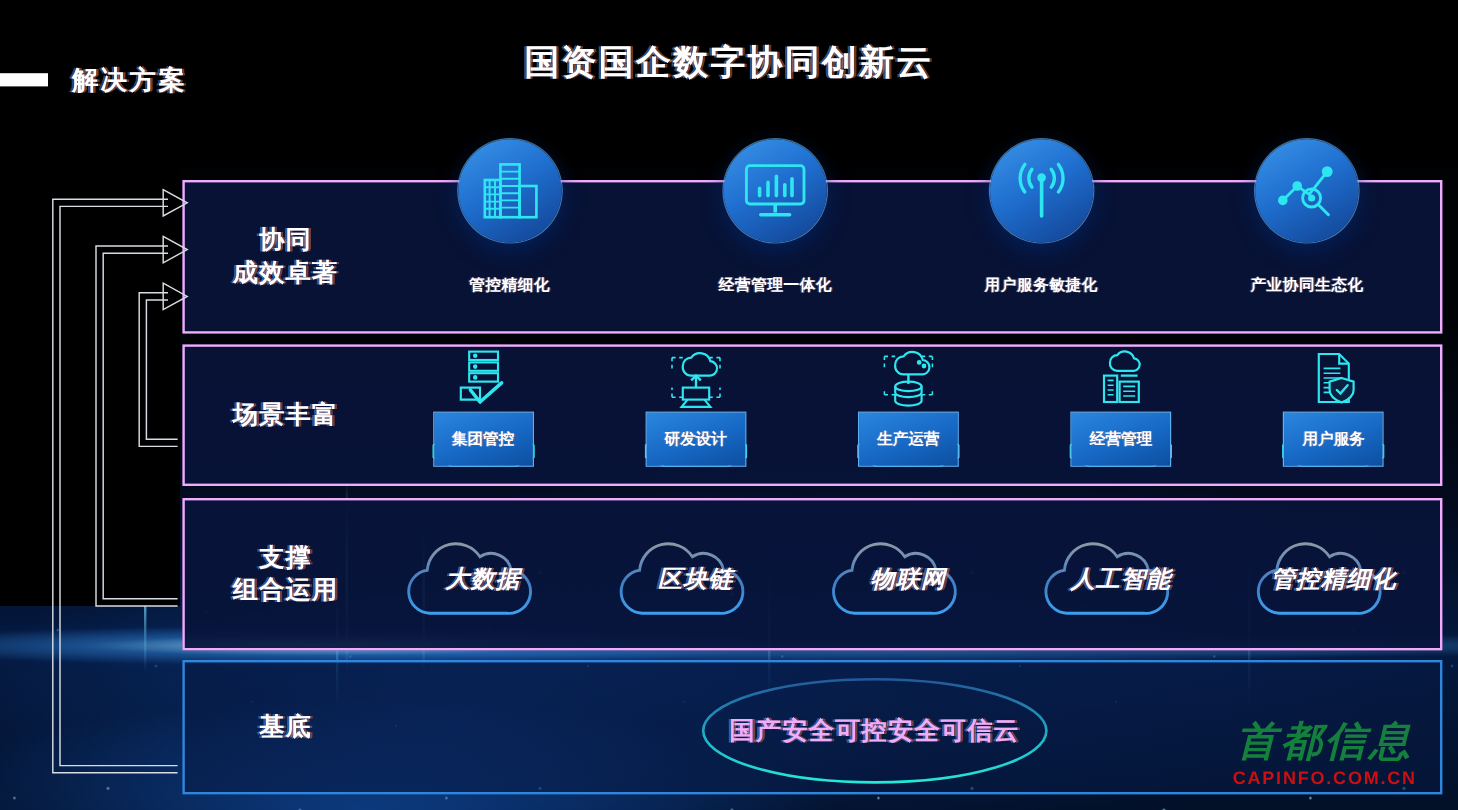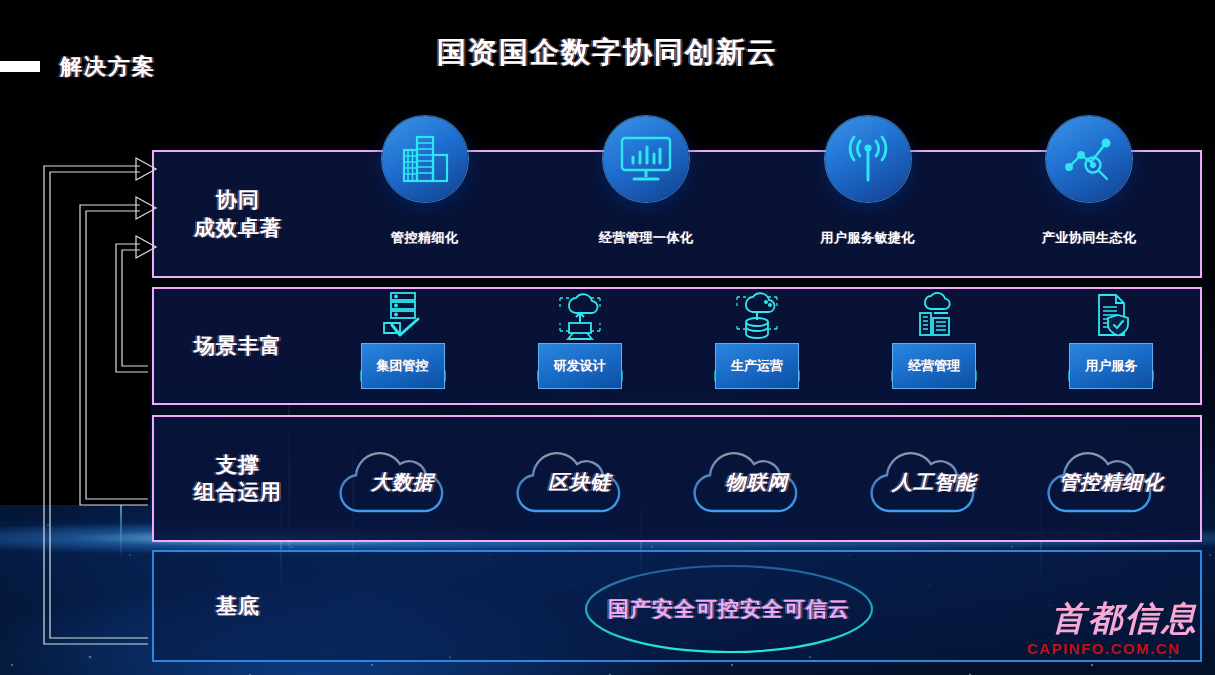--- a/index.html
+++ b/index.html
@@ -150,21 +150,21 @@
   }
   .ellipse-wrap svg { position:absolute; left:0; top:0; }
   .ellipse-wrap span {
     position:relative; z-index:2;
     font-size:21px; font-weight:bold; color:#f0abfc; letter-spacing:1px;
     text-shadow:2px 0 0 rgba(255,110,60,0.45), -2px 0 0 rgba(70,150,255,0.55);
   }
 
   
   #logo { position:absolute; right:16px; bottom:18px; width:190px; z-index:7; text-align:center; }
-  .logo-cn { font-family:"Liberation Serif","DejaVu Serif",serif; font-size:34px; font-weight:bold; color:#f9a8d4; letter-spacing:3px; line-height:1; font-style:italic;text-align:right; }
+  .logo-cn { font-family:"Liberation Serif","DejaVu Serif",serif; font-size:34px; font-weight:bold; color:#15803d; letter-spacing:3px; line-height:1; font-style:italic; }
   .logo-en { margin-top:4px; font-size:15px; font-weight:bold; color:#cc0f10; letter-spacing:1.5px; font-family:"Liberation Sans",sans-serif; }
 </style>
 </head>
 <body>
 
 <div id="bg">
   <div class="bg-base"></div>
   <div class="particles"></div>
   <div class="bg-band"></div>
   <div class="streaks"></div>

